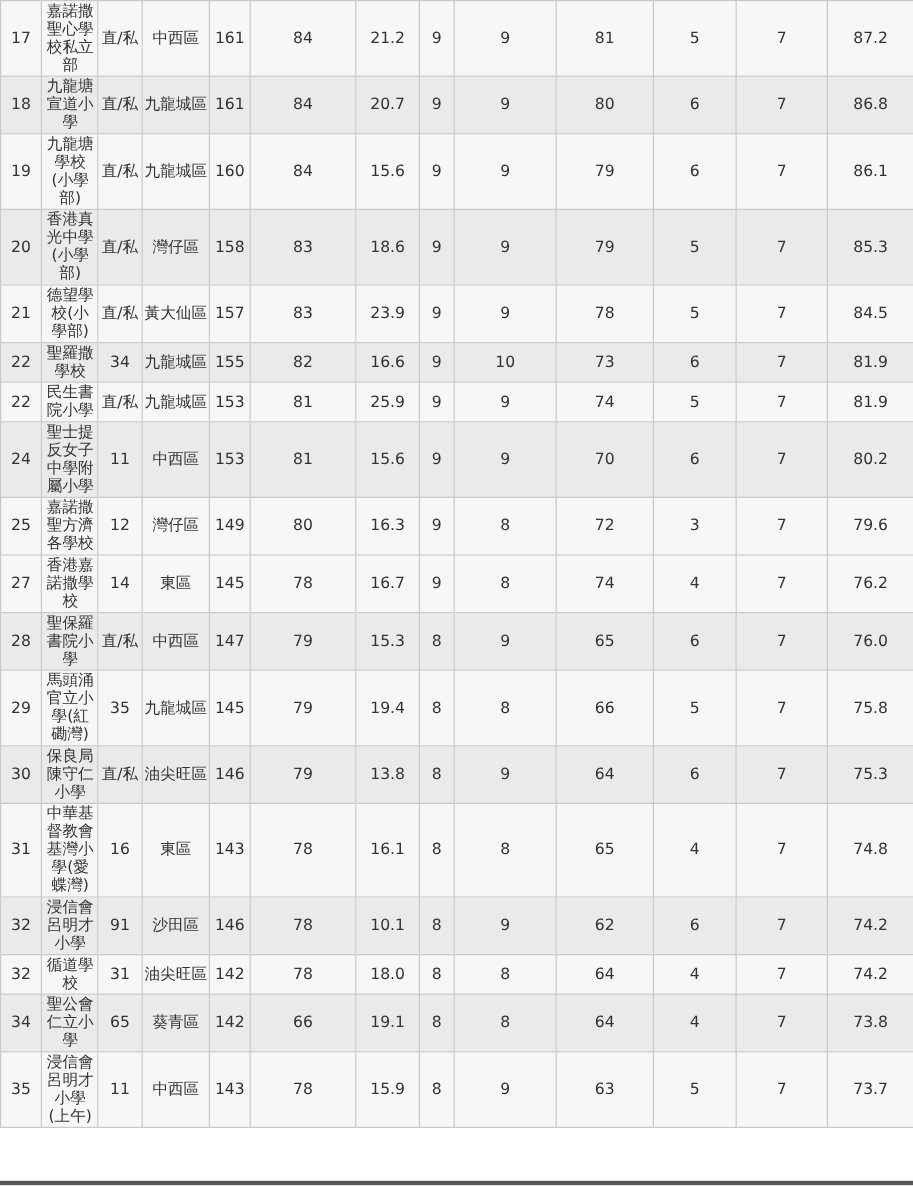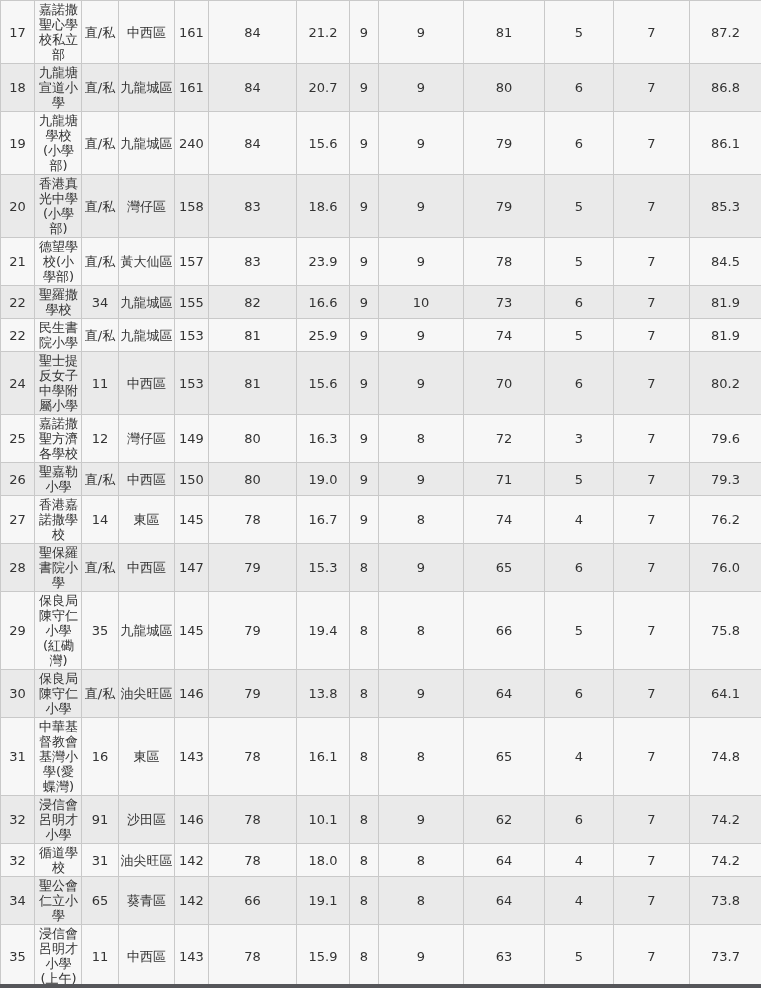--- a/index.html
+++ b/index.html
@@ -104,21 +104,21 @@
           <td>80</td>
           <td>6</td>
           <td>7</td>
           <td>86.8</td>
         </tr>
         <tr class="row-light">
           <td>19</td>
           <td class="name-cell">九龍塘學校(小學部)</td>
           <td>直/私</td>
           <td>九龍城區</td>
-          <td>240</td>
+          <td>160</td>
           <td>84</td>
           <td>15.6</td>
           <td>9</td>
           <td>9</td>
           <td>79</td>
           <td>6</td>
           <td>7</td>
           <td>86.1</td>
         </tr>
         <tr class="row-dark">
@@ -204,35 +204,20 @@
           <td>149</td>
           <td>80</td>
           <td>16.3</td>
           <td>9</td>
           <td>8</td>
           <td>72</td>
           <td>3</td>
           <td>7</td>
           <td>79.6</td>
         </tr>
-        <tr class="row-dark">
-          <td>26</td>
-          <td class="name-cell">聖嘉勒小學</td>
-          <td>直/私</td>
-          <td>中西區</td>
-          <td>150</td>
-          <td>80</td>
-          <td>19.0</td>
-          <td>9</td>
-          <td>9</td>
-          <td>71</td>
-          <td>5</td>
-          <td>7</td>
-          <td>79.3</td>
-        </tr>
         <tr class="row-light">
           <td>27</td>
           <td class="name-cell">香港嘉諾撒學校</td>
           <td>14</td>
           <td>東區</td>
           <td>145</td>
           <td>78</td>
           <td>16.7</td>
           <td>9</td>
           <td>8</td>
@@ -251,21 +236,21 @@
           <td>15.3</td>
           <td>8</td>
           <td>9</td>
           <td>65</td>
           <td>6</td>
           <td>7</td>
           <td>76.0</td>
         </tr>
         <tr class="row-light">
           <td>29</td>
-          <td class="name-cell">保良局陳守仁小學(紅磡灣)</td>
+          <td class="name-cell">馬頭涌官立小學(紅磡灣)</td>
           <td>35</td>
           <td>九龍城區</td>
           <td>145</td>
           <td>79</td>
           <td>19.4</td>
           <td>8</td>
           <td>8</td>
           <td>66</td>
           <td>5</td>
           <td>7</td>
@@ -277,21 +262,21 @@
           <td>直/私</td>
           <td>油尖旺區</td>
           <td>146</td>
           <td>79</td>
           <td>13.8</td>
           <td>8</td>
           <td>9</td>
           <td>64</td>
           <td>6</td>
           <td>7</td>
-          <td>64.1</td>
+          <td>75.3</td>
         </tr>
         <tr class="row-light">
           <td>31</td>
           <td class="name-cell">中華基督教會基灣小學(愛蝶灣)</td>
           <td>16</td>
           <td>東區</td>
           <td>143</td>
           <td>78</td>
           <td>16.1</td>
           <td>8</td>

